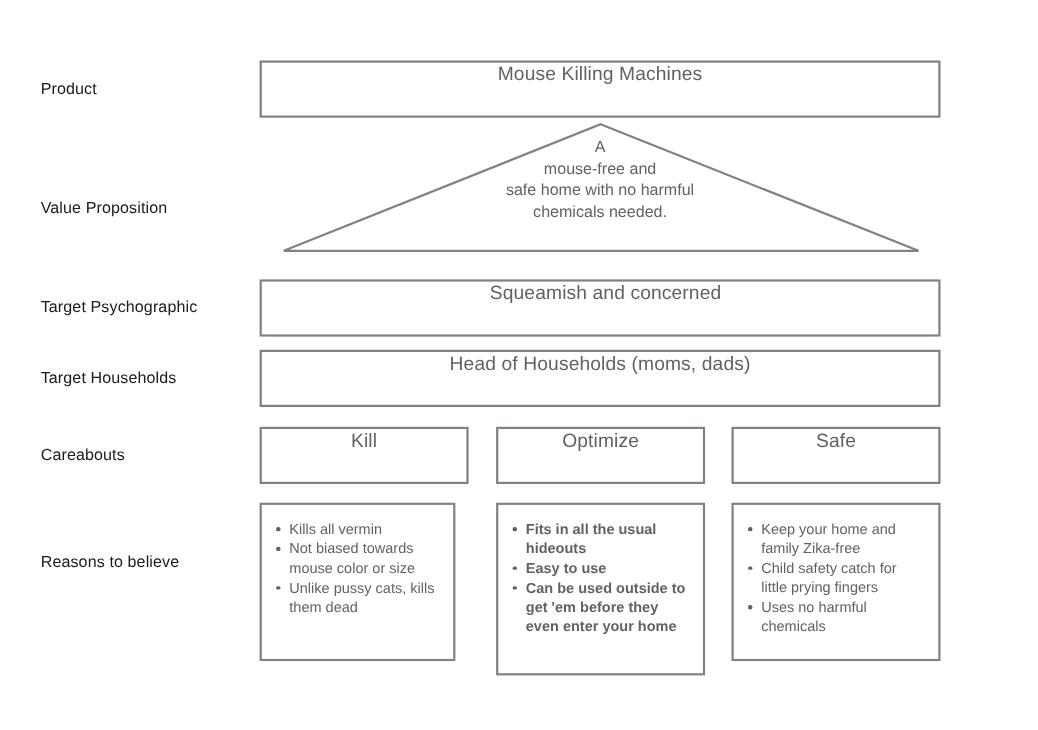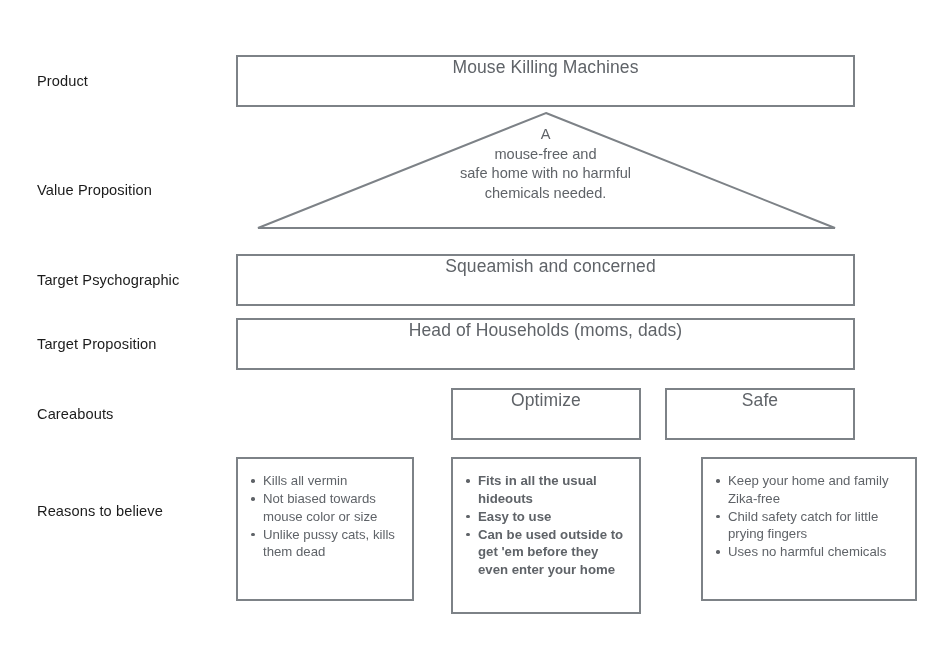--- a/index.html
+++ b/index.html
@@ -84,21 +84,21 @@
 <body>
 
 <div id="canvas">
 
   <div class="row-label" style="top:73px;">Product</div>
 
   <div class="row-label" style="top:182px;">Value Proposition</div>
 
   <div class="row-label" style="top:272px;">Target Psychographic</div>
 
-  <div class="row-label" style="top:336px;">Target Proposition</div>
+  <div class="row-label" style="top:336px;">Target Households</div>
 
   <div class="row-label" style="top:406px;text-align:right;">Careabouts</div>
 
   <div class="row-label" style="top:503px;">Reasons to believe</div>
 
   <div class="box box-center" style="left:236px;top:55px;width:619px;height:52px;">
     <span>Mouse Killing Machines</span>
   </div>
 
   <div id="valueprop-wrap">
@@ -112,20 +112,23 @@
   </div>
 
   <div class="box box-center" style="left:236px;top:254px;width:619px;height:52px;padding-left:10px;">
     <span>Squeamish and concerned</span>
   </div>
 
   <div class="box box-center" style="left:236px;top:318px;width:619px;height:52px;">
     <span>Head of Households (moms, dads)</span>
   </div>
 
+  <div class="box box-center" style="left:236px;top:388px;width:190px;height:52px;">
+    <span>Kill</span>
+  </div>
 
   <div class="box box-center" style="left:451px;top:388px;width:190px;height:52px;">
     <span>Optimize</span>
   </div>
 
   <div class="box box-center" style="left:665px;top:388px;width:190px;height:52px;">
     <span>Safe</span>
   </div>
 
   <div class="box rtb-box" style="left:236px;top:457px;width:178px;height:144px;">
@@ -137,21 +140,21 @@
   </div>
 
   <div class="box rtb-box" style="left:451px;top:457px;width:190px;height:157px;font-weight:bold;">
     <ul class="rtb-list">
       <li>Fits in all the usual hideouts</li>
       <li>Easy to use</li>
       <li>Can be used outside to get 'em before they even enter your home</li>
     </ul>
   </div>
 
-  <div class="box rtb-box" style="left:665px;top:457px;width:216px;height:144px;margin-left:36px;">
+  <div class="box rtb-box" style="left:665px;top:457px;width:190px;height:144px;">
     <ul class="rtb-list">
       <li>Keep your home and family Zika-free</li>
       <li>Child safety catch for little prying fingers</li>
       <li>Uses no harmful chemicals</li>
     </ul>
   </div>
 
 </div>
 
 </body></html>

